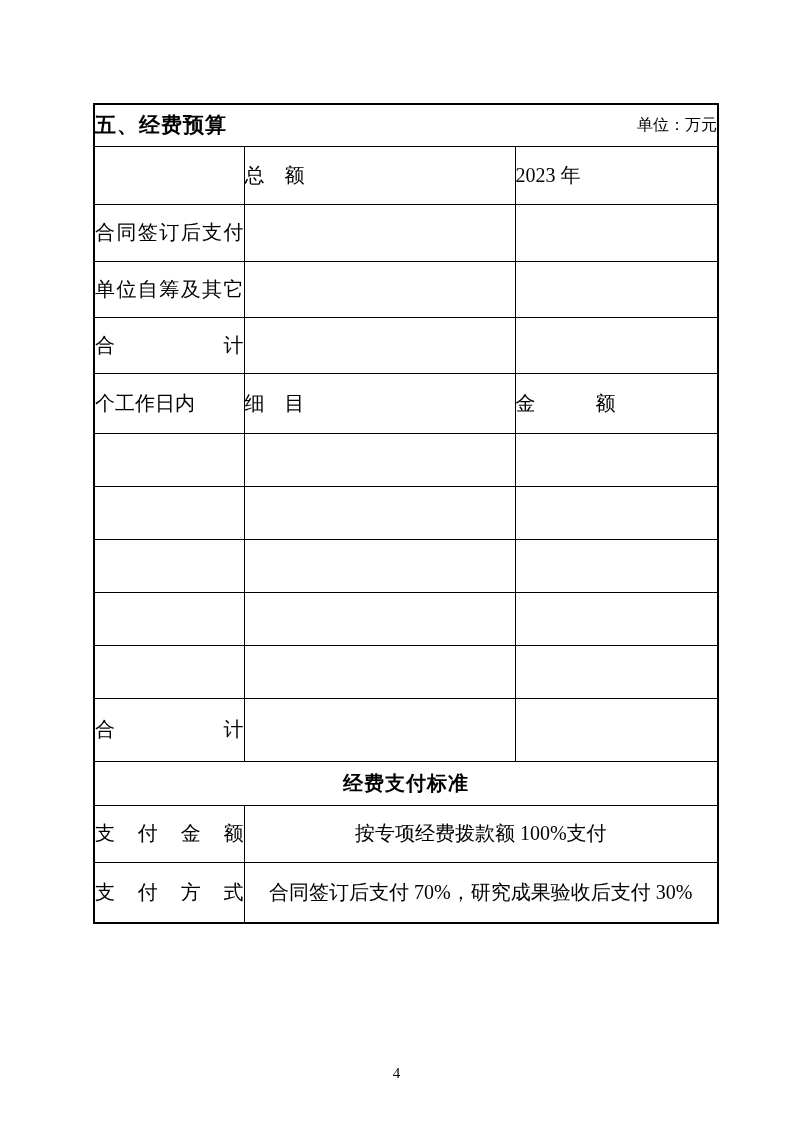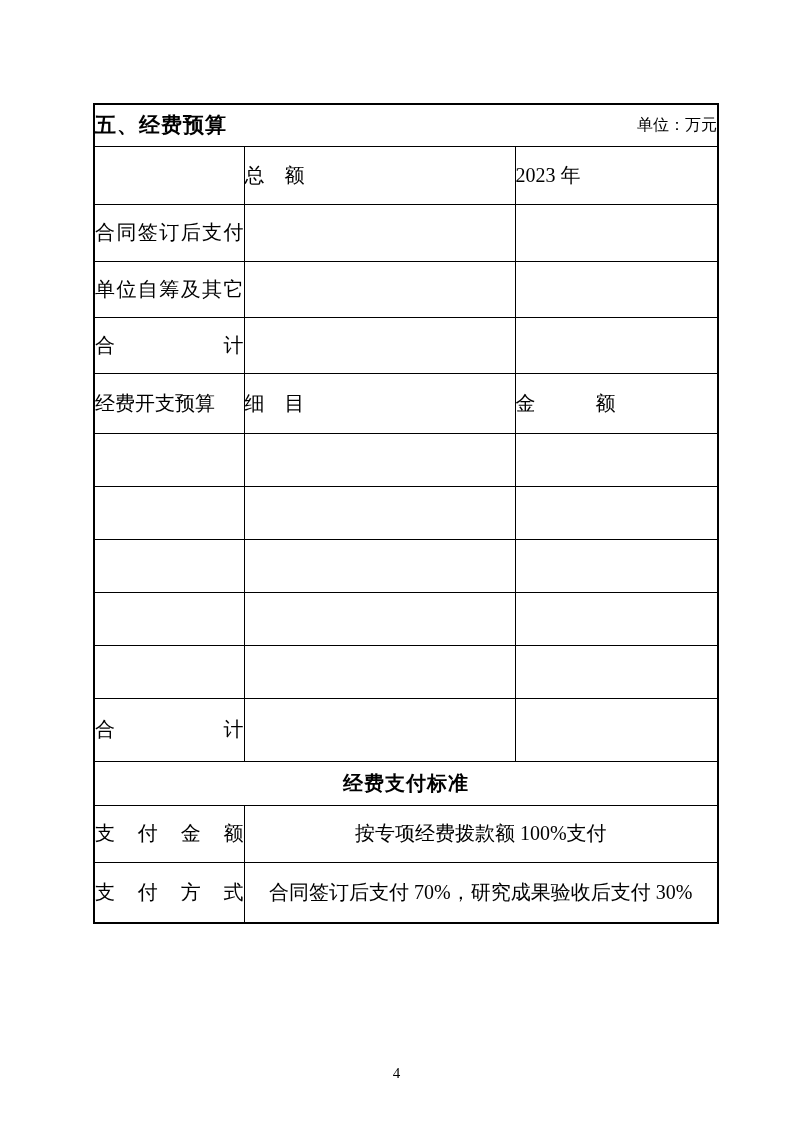--- a/index.html
+++ b/index.html
@@ -80,21 +80,21 @@
       <td></td>
     </tr>
     <tr style="height:56px">
       <td class="dist">合计</td>
       <td></td>
       <td></td>
     </tr>
 
 
     <tr style="height:60px">
-      <td class="ctr">经费开支预算</td>
+      <td class="ctr">个工作日内</td>
       <td class="ctr">细　目</td>
       <td class="ctr">金　　　额</td>
     </tr>
 
     <tr style="height:53px">
       <td></td>
       <td></td>
       <td></td>
     </tr>
     <tr style="height:53px">

